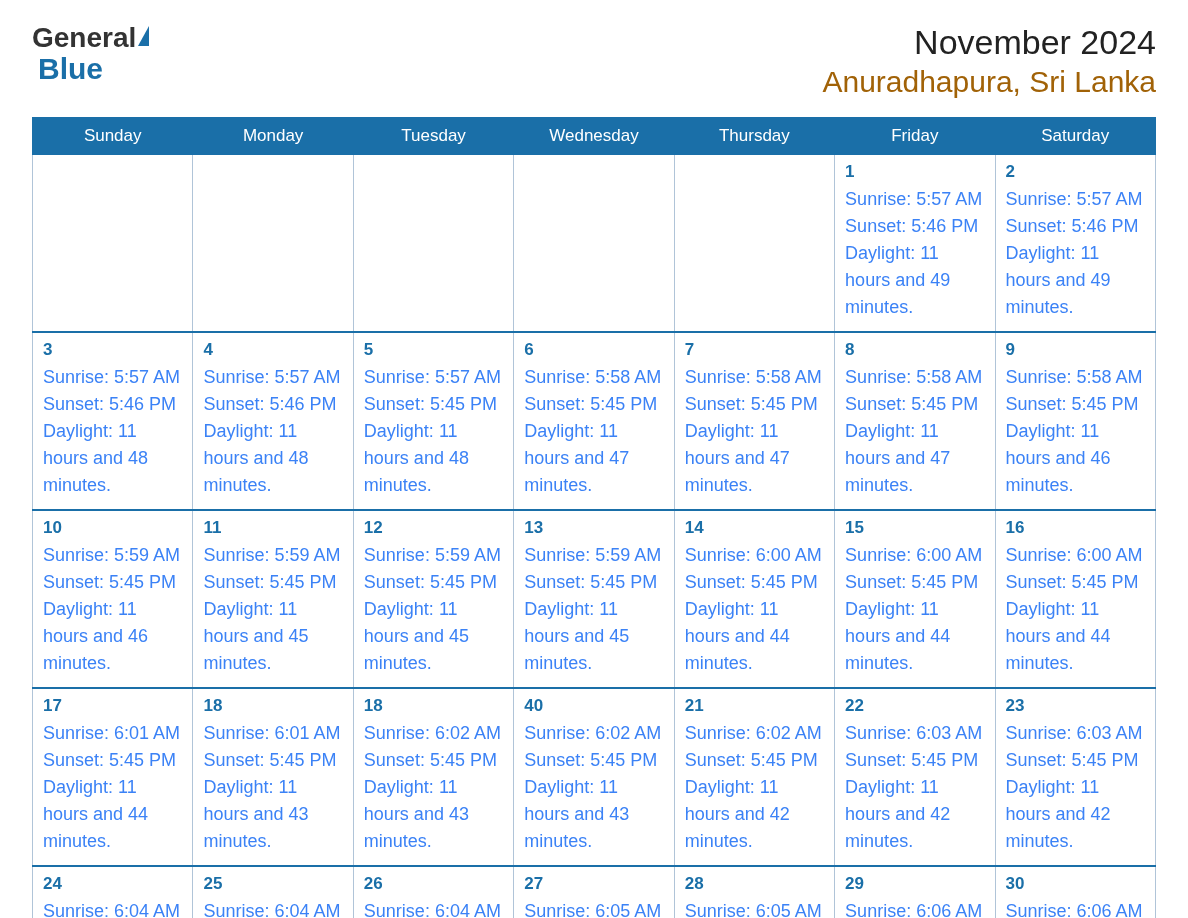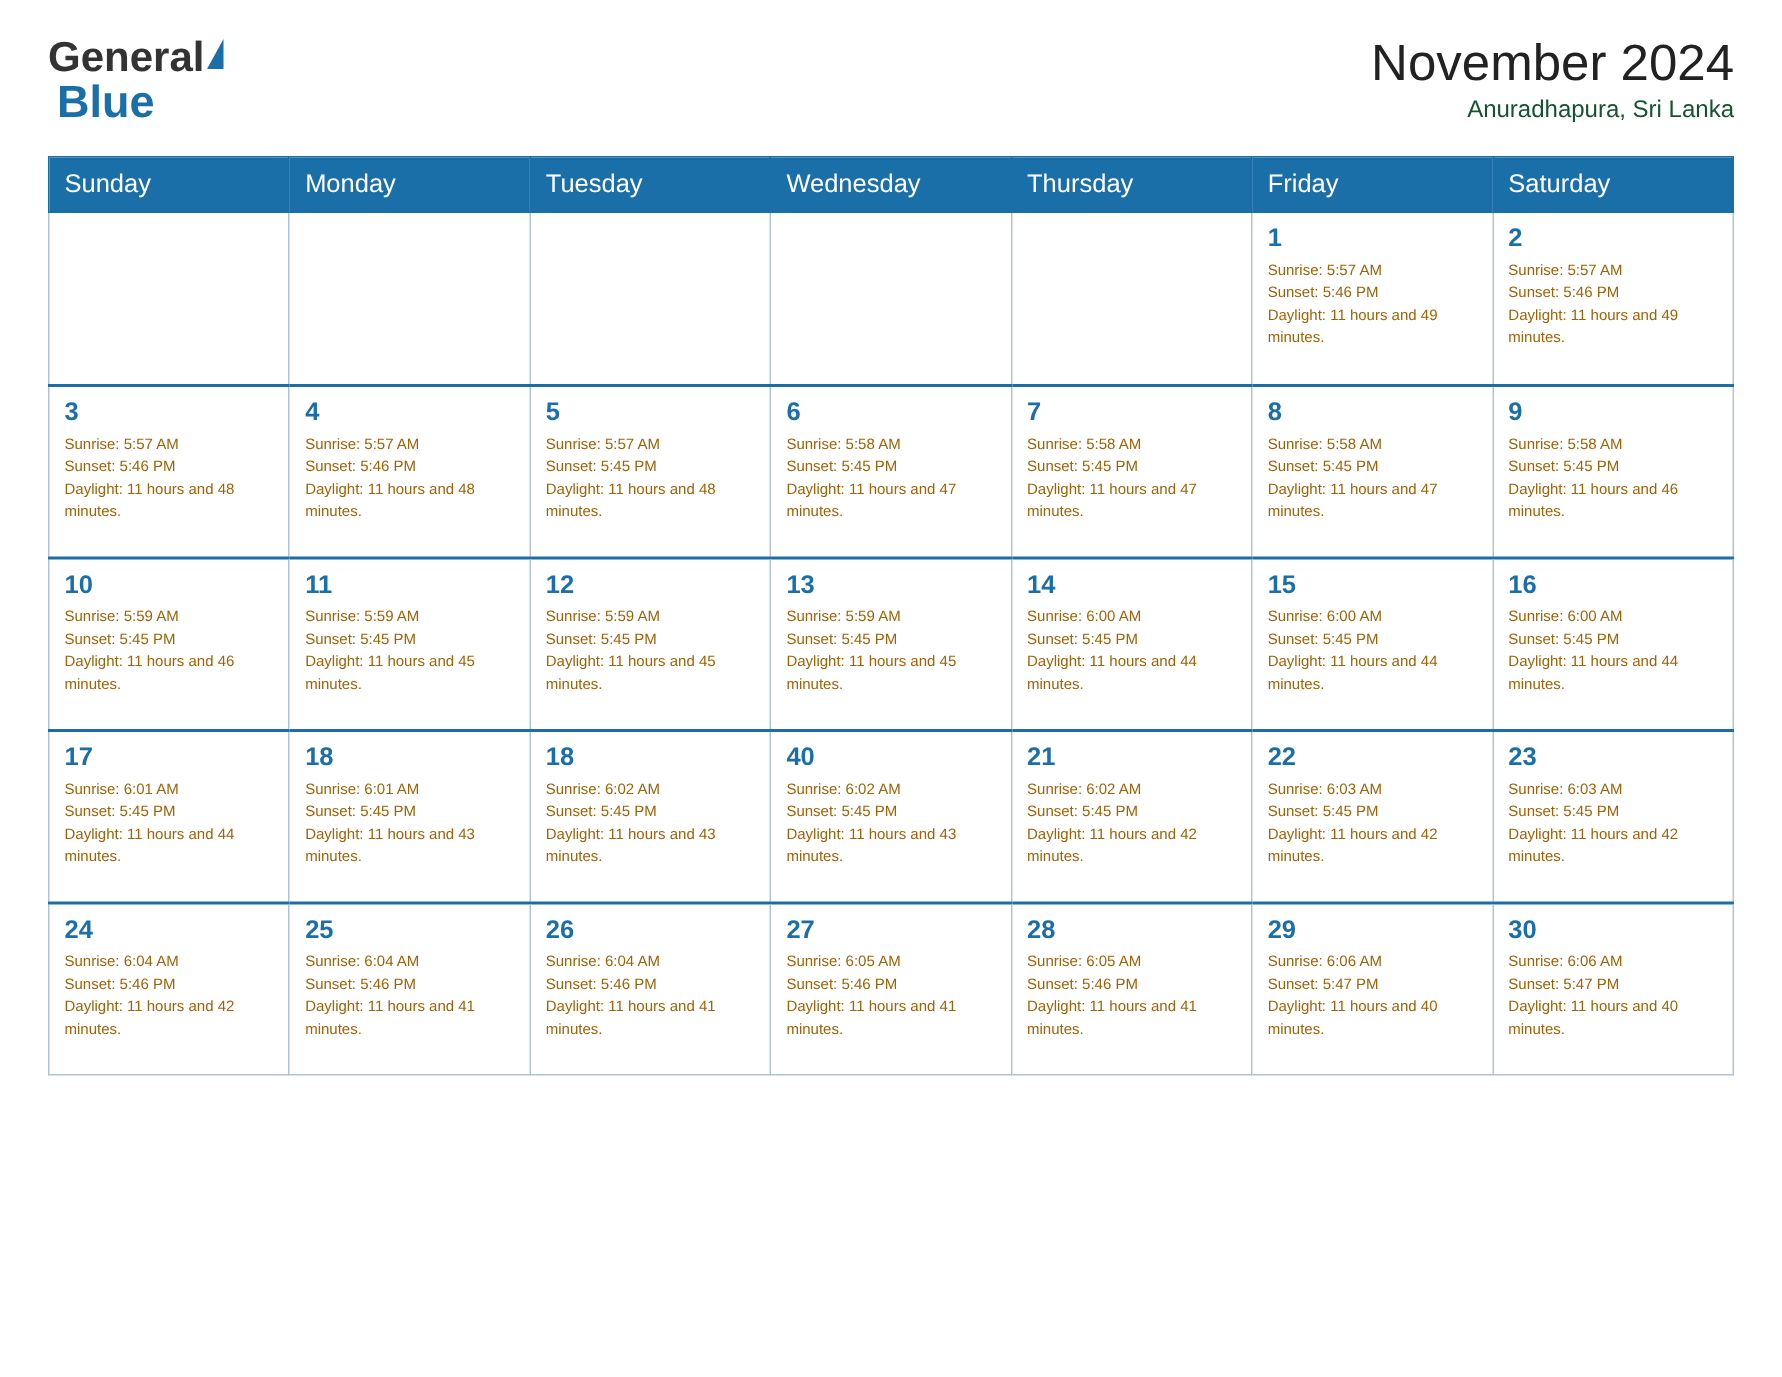--- a/index.html
+++ b/index.html
@@ -53,55 +53,55 @@
     .title-area {
       text-align: right;
     }
     .calendar-title {
       font-size: 34px;
       font-weight: 300;
       color: #222;
       line-height: 1.1;
     }
     .calendar-subtitle {
-      font-size: 16px;
-      color: #14532d;
+      font-size: 30px;
+      color: #a16207;
       margin-top: 4px;
     }
     .calendar-table {
       width: 100%;
       border-collapse: collapse;
       table-layout: fixed;
     }
     .calendar-table th {
       background: #1a6fa8;
       color: #fff;
       font-size: 17px;
       font-weight: normal;
       padding: 8px 10px;
-      text-align: left;
+      text-align: center;
       border: 1px solid #1a6fa8;
       margin-top: 12px;
     }
     .calendar-table td {
       border: 1px solid #b0c4d8;
       vertical-align: top;
       padding: 7px 10px 10px 10px;
       height: 115px;
       background: #fff;
     }
     .cell-day {
       font-size: 17px;
       font-weight: bold;
       color: #1a6fa8;
       margin-bottom: 4px;
     }
     .cell-info {
-      font-size: 10px;
-      color: #a16207;
+      font-size: 18px;
+      color: #3b82f6;
       line-height: 1.5;
     }
     .empty-cell {
       background: #f5f5f5;
     }
     tr:not(:first-child) td {
       border-top: 2px solid #1a6fa8;
     }
   </style>
 </head>

